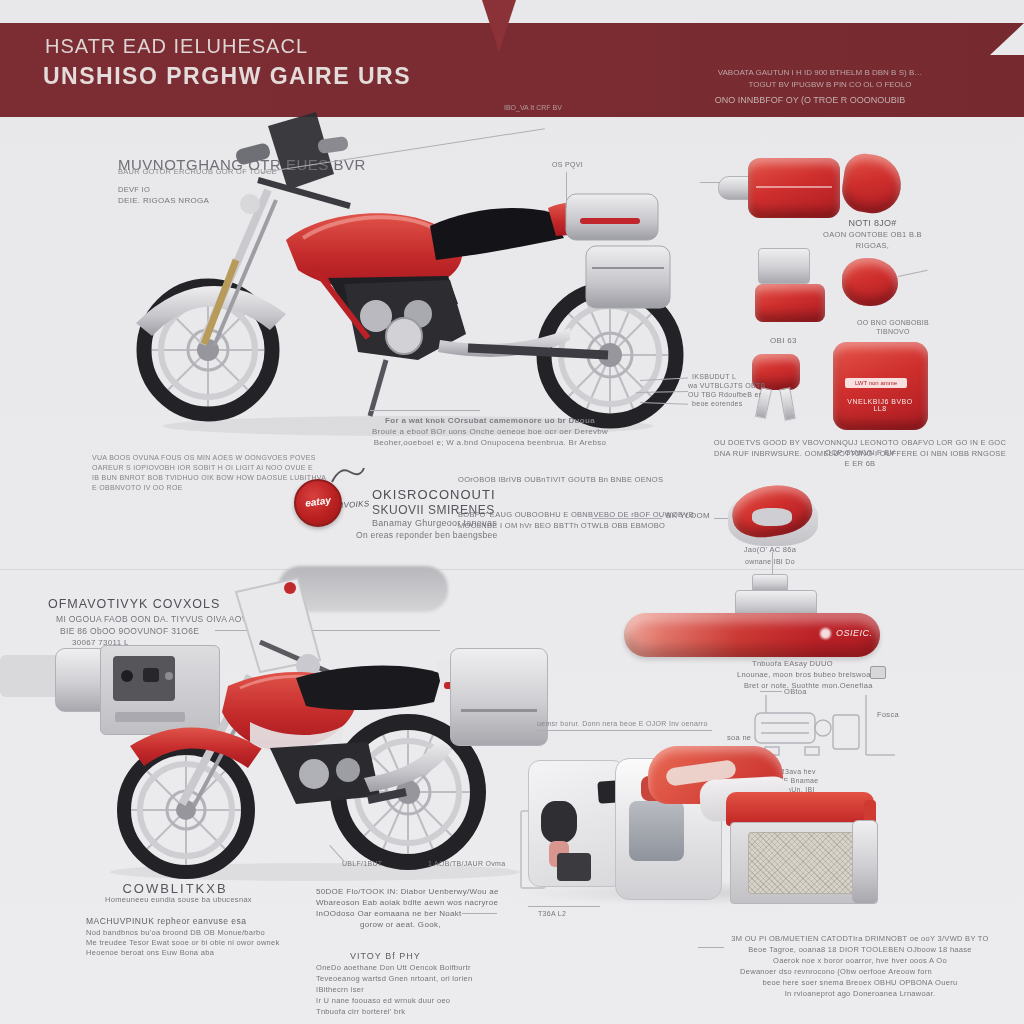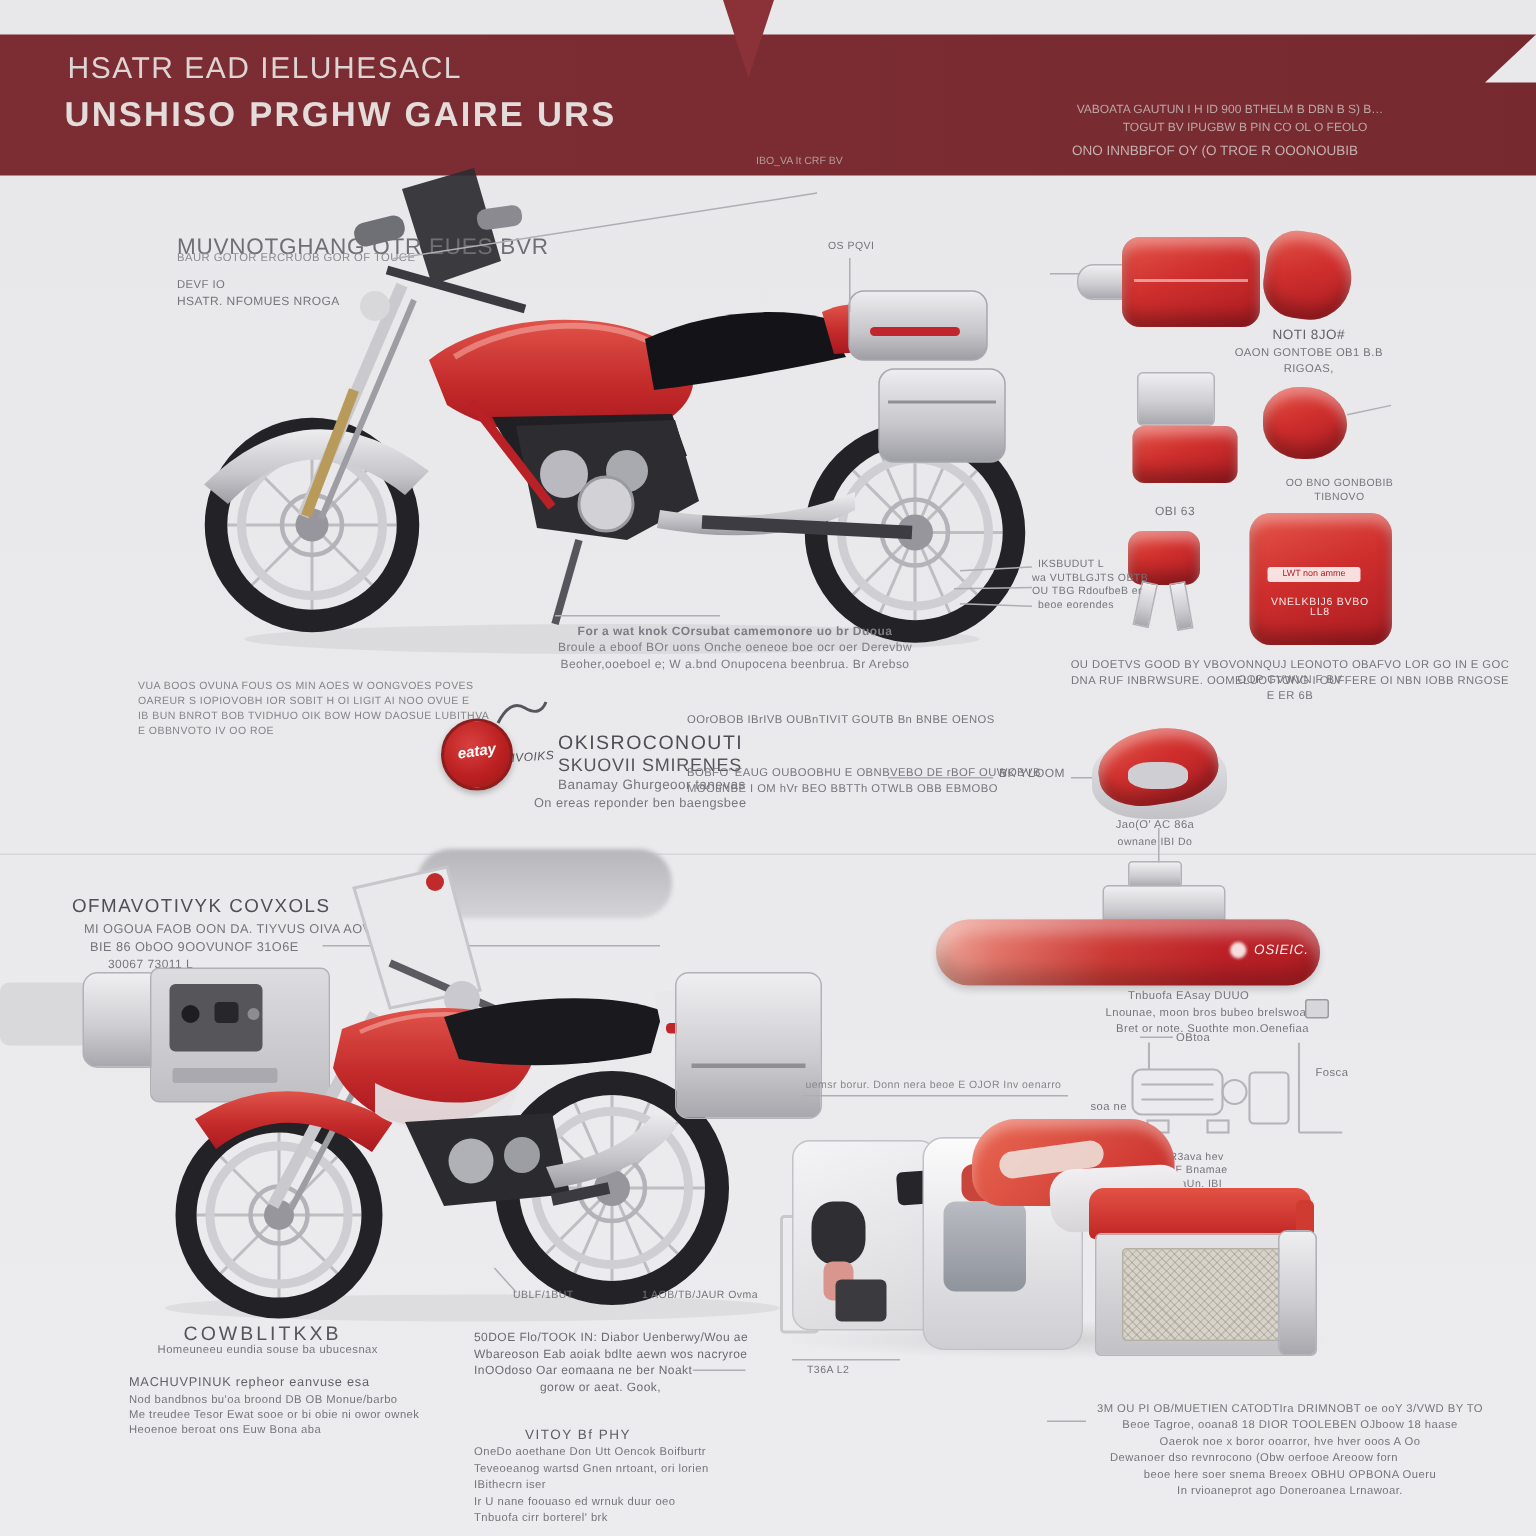--- a/index.html
+++ b/index.html
@@ -101,21 +101,21 @@
     <circle cx="286" cy="228" r="18" fill="#d2d2d6" stroke="#9a9aa1" stroke-width="2"></circle>
     <path d="M320,244 Q400,258 452,232 L452,220 Q396,244 322,232 Z" fill="url(#silverg)"></path>
     <line x1="350" y1="240" x2="490" y2="247" stroke="#3c3c42" stroke-width="9"></line>
     <line x1="196" y1="160" x2="250" y2="230" stroke="#b92126" stroke-width="6"></line>
     <line x1="268" y1="252" x2="252" y2="308" stroke="#55555b" stroke-width="5"></line>
   </svg>
 
   <div class="t" style="left:118px;top:155px;font-size:15px;color:#6f6f76;letter-spacing:.5px;">MUVNOTGHANG OTR EUES BVR</div>
   <div class="t" style="left:118px;top:167px;font-size:7.5px;color:#8a8a90;">BAUR GOTOR ERCRUOB GOR OF TOUCE</div>
   <div class="t" style="left:118px;top:185px;font-size:7.5px;">DEVF IO</div>
-  <div class="t" style="left:118px;top:196px;font-size:8px;">HSATR. NFOMUES NROGA</div>
+  <div class="t" style="left:118px;top:196px;font-size:8px;">DEIE. RIGOAS NROGA</div>
   <div class="ln" style="left:262px;top:172px;width:286px;transform:rotate(-8.8deg);"></div>
   <div class="t" style="left:552px;top:160px;font-size:7px;">OS PQVI</div>
   <div class="vln" style="left:566px;top:172px;height:36px;"></div>
 
   <div class="ln" style="left:370px;top:410px;width:110px;"></div>
   <div class="t tc" style="left:360px;top:416px;width:260px;font-size:8px;color:#7c7c83;font-weight:bold;">For a wat knok COrsubat camemonore uo br Duoua</div>
   <div class="t tc" style="left:350px;top:427px;width:280px;font-size:8px;color:#7c7c83;">Broule a eboof BOr uons Onche oeneoe boe ocr oer Derevbw</div>
   <div class="t tc" style="left:355px;top:438px;width:270px;font-size:8px;color:#7c7c83;">Beoher,ooeboel e; W a.bnd Onupocena beenbrua. Br Arebso</div>
 
   <div class="abs silver" style="left:718px;top:176px;width:42px;height:22px;border-radius:11px;"></div>

